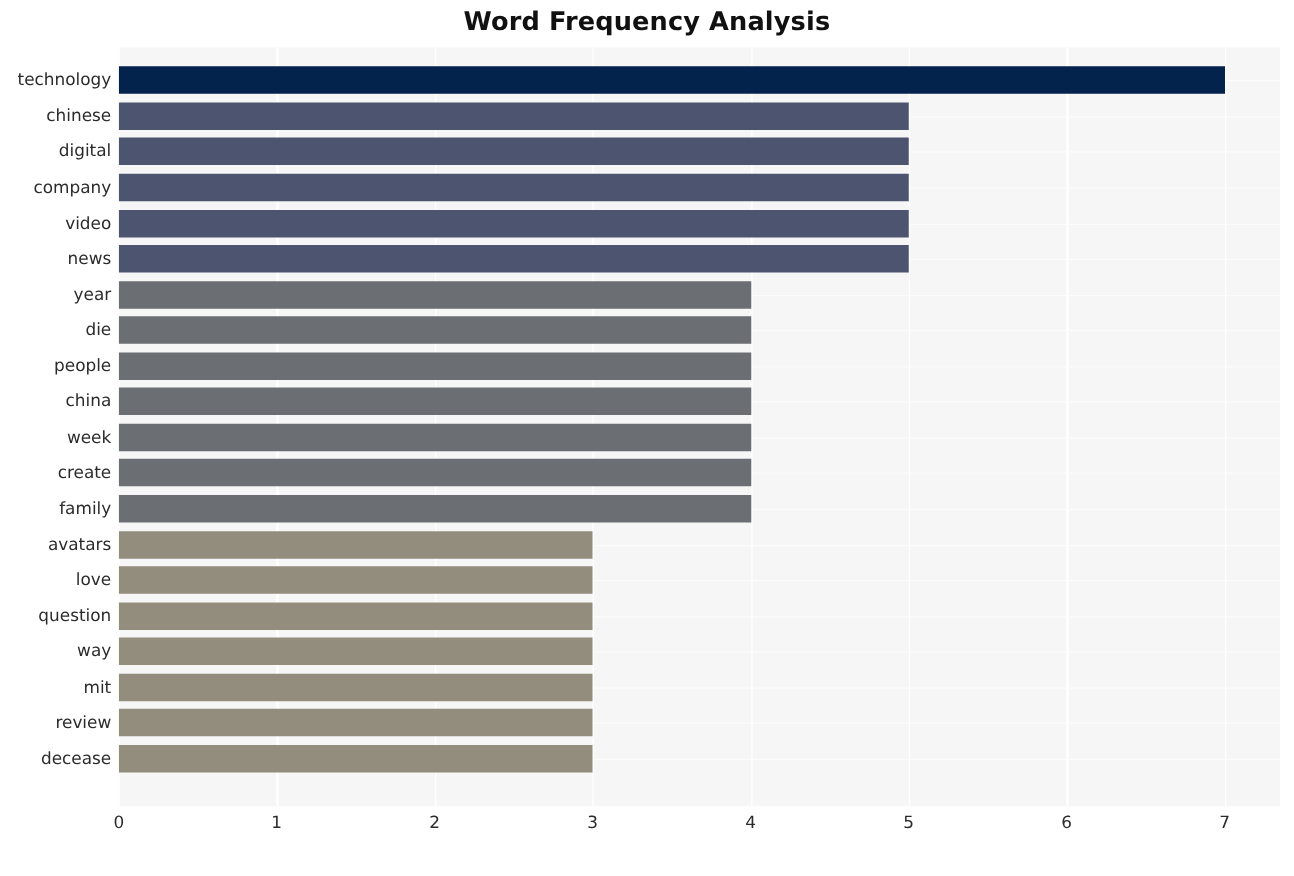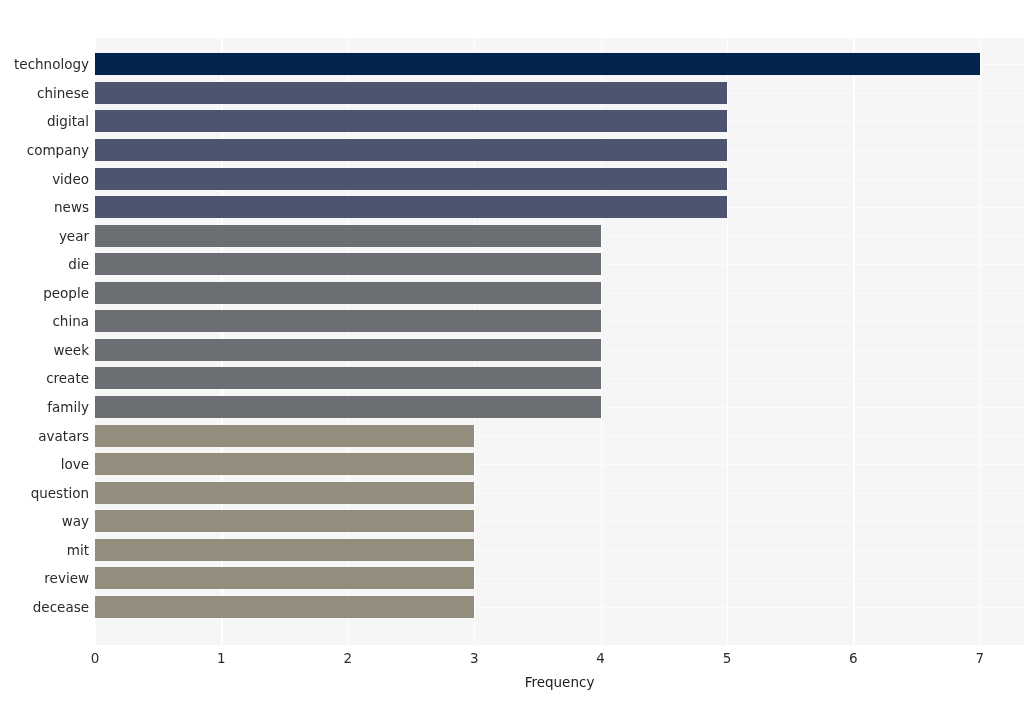--- a/index.html
+++ b/index.html
@@ -105,20 +105,21 @@
     font-size: 13.5px;
     color: #1a1a1a;
     font-family: "DejaVu Sans", "Liberation Sans", sans-serif;
   }
 </style>
 </head>
 <body>
 
 <div id="figure">
 
+  <div id="chart-title">Word Frequency Analysis</div>
 
   <div id="plot-area">
     <div id="gridlines">
         <div class="vgrid" style="left: 0px;"></div>
         <div class="vgrid" style="left: 126.395px;"></div>
         <div class="vgrid" style="left: 252.789px;"></div>
         <div class="vgrid" style="left: 379.184px;"></div>
         <div class="vgrid" style="left: 505.578px;"></div>
         <div class="vgrid" style="left: 631.973px;"></div>
         <div class="vgrid" style="left: 758.367px;"></div>
@@ -194,15 +195,14 @@
       <div class="xtick" style="left: 95px;">0</div>
       <div class="xtick" style="left: 221.395px;">1</div>
       <div class="xtick" style="left: 347.789px;">2</div>
       <div class="xtick" style="left: 474.184px;">3</div>
       <div class="xtick" style="left: 600.578px;">4</div>
       <div class="xtick" style="left: 726.973px;">5</div>
       <div class="xtick" style="left: 853.367px;">6</div>
       <div class="xtick" style="left: 979.762px;">7</div>
     </div>
 
-  <div id="xlabel">Frequency</div>
 
 </div>
 
 </body></html>

